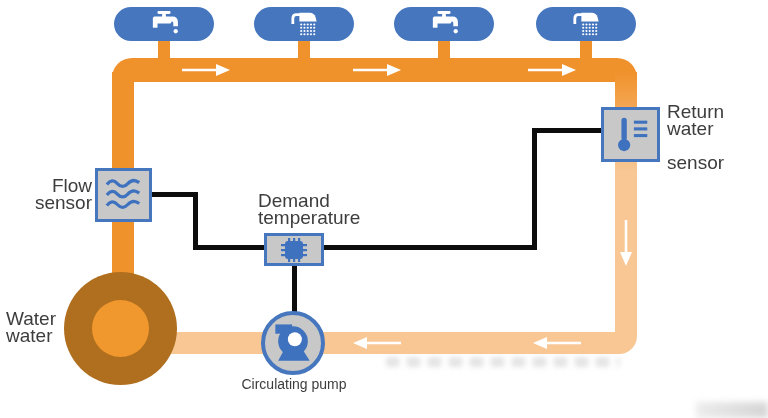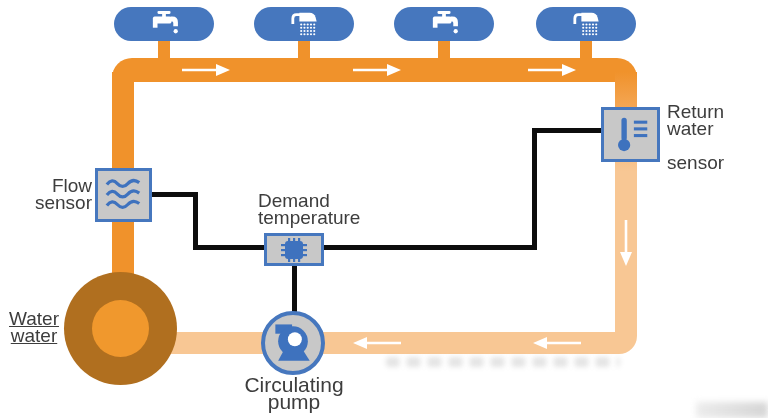--- a/index.html
+++ b/index.html
@@ -46,22 +46,22 @@
     background:var(--box-fill);border:4px solid var(--box-border);box-sizing:border-box;
     display:flex;align-items:center;justify-content:center;position:absolute;}
   
   #heater-outer{left:64px;top:272px;width:113px;height:113px;border-radius:50%;background:var(--heater-outer);}
   #heater-inner{left:92px;top:300px;width:57px;height:57px;border-radius:50%;background:var(--heater-inner);}
   
   .lbl{position:absolute;font-size:19px;line-height:17px;color:var(--label-text);}
   #lbl-flow{left:18px;top:177px;width:74px;text-align:right;}
   #lbl-demand{left:258px;top:192px;width:90px;text-align:left;}
   #lbl-return{left:667px;top:103px;width:100px;text-align:left;}
-  #lbl-heater{left:6px;top:310px;width:56px;text-align:center;text-decoration:underline;}
-  #lbl-pump{left:216px;top:376px;width:156px;text-align:center;font-size:21px;}
+  #lbl-heater{left:6px;top:310px;width:56px;text-align:left;}
+  #lbl-pump{left:216px;top:376px;width:156px;text-align:center;font-size:14px;}
   
   #watermark-strip{left:386px;top:357px;width:234px;height:10px;border-radius:3px;opacity:.38;
     background:repeating-linear-gradient(90deg,rgba(130,130,130,.55) 0 13px,rgba(210,210,210,.12) 13px 21px);
     filter:blur(2.5px);}
   #corner-smudge{left:696px;top:402px;width:72px;height:16px;opacity:.75;
     background:linear-gradient(90deg,#e6e6e6,#c7c7c7);filter:blur(3px);}
   svg{display:block;}
 </style>
 </head>
 <body>

